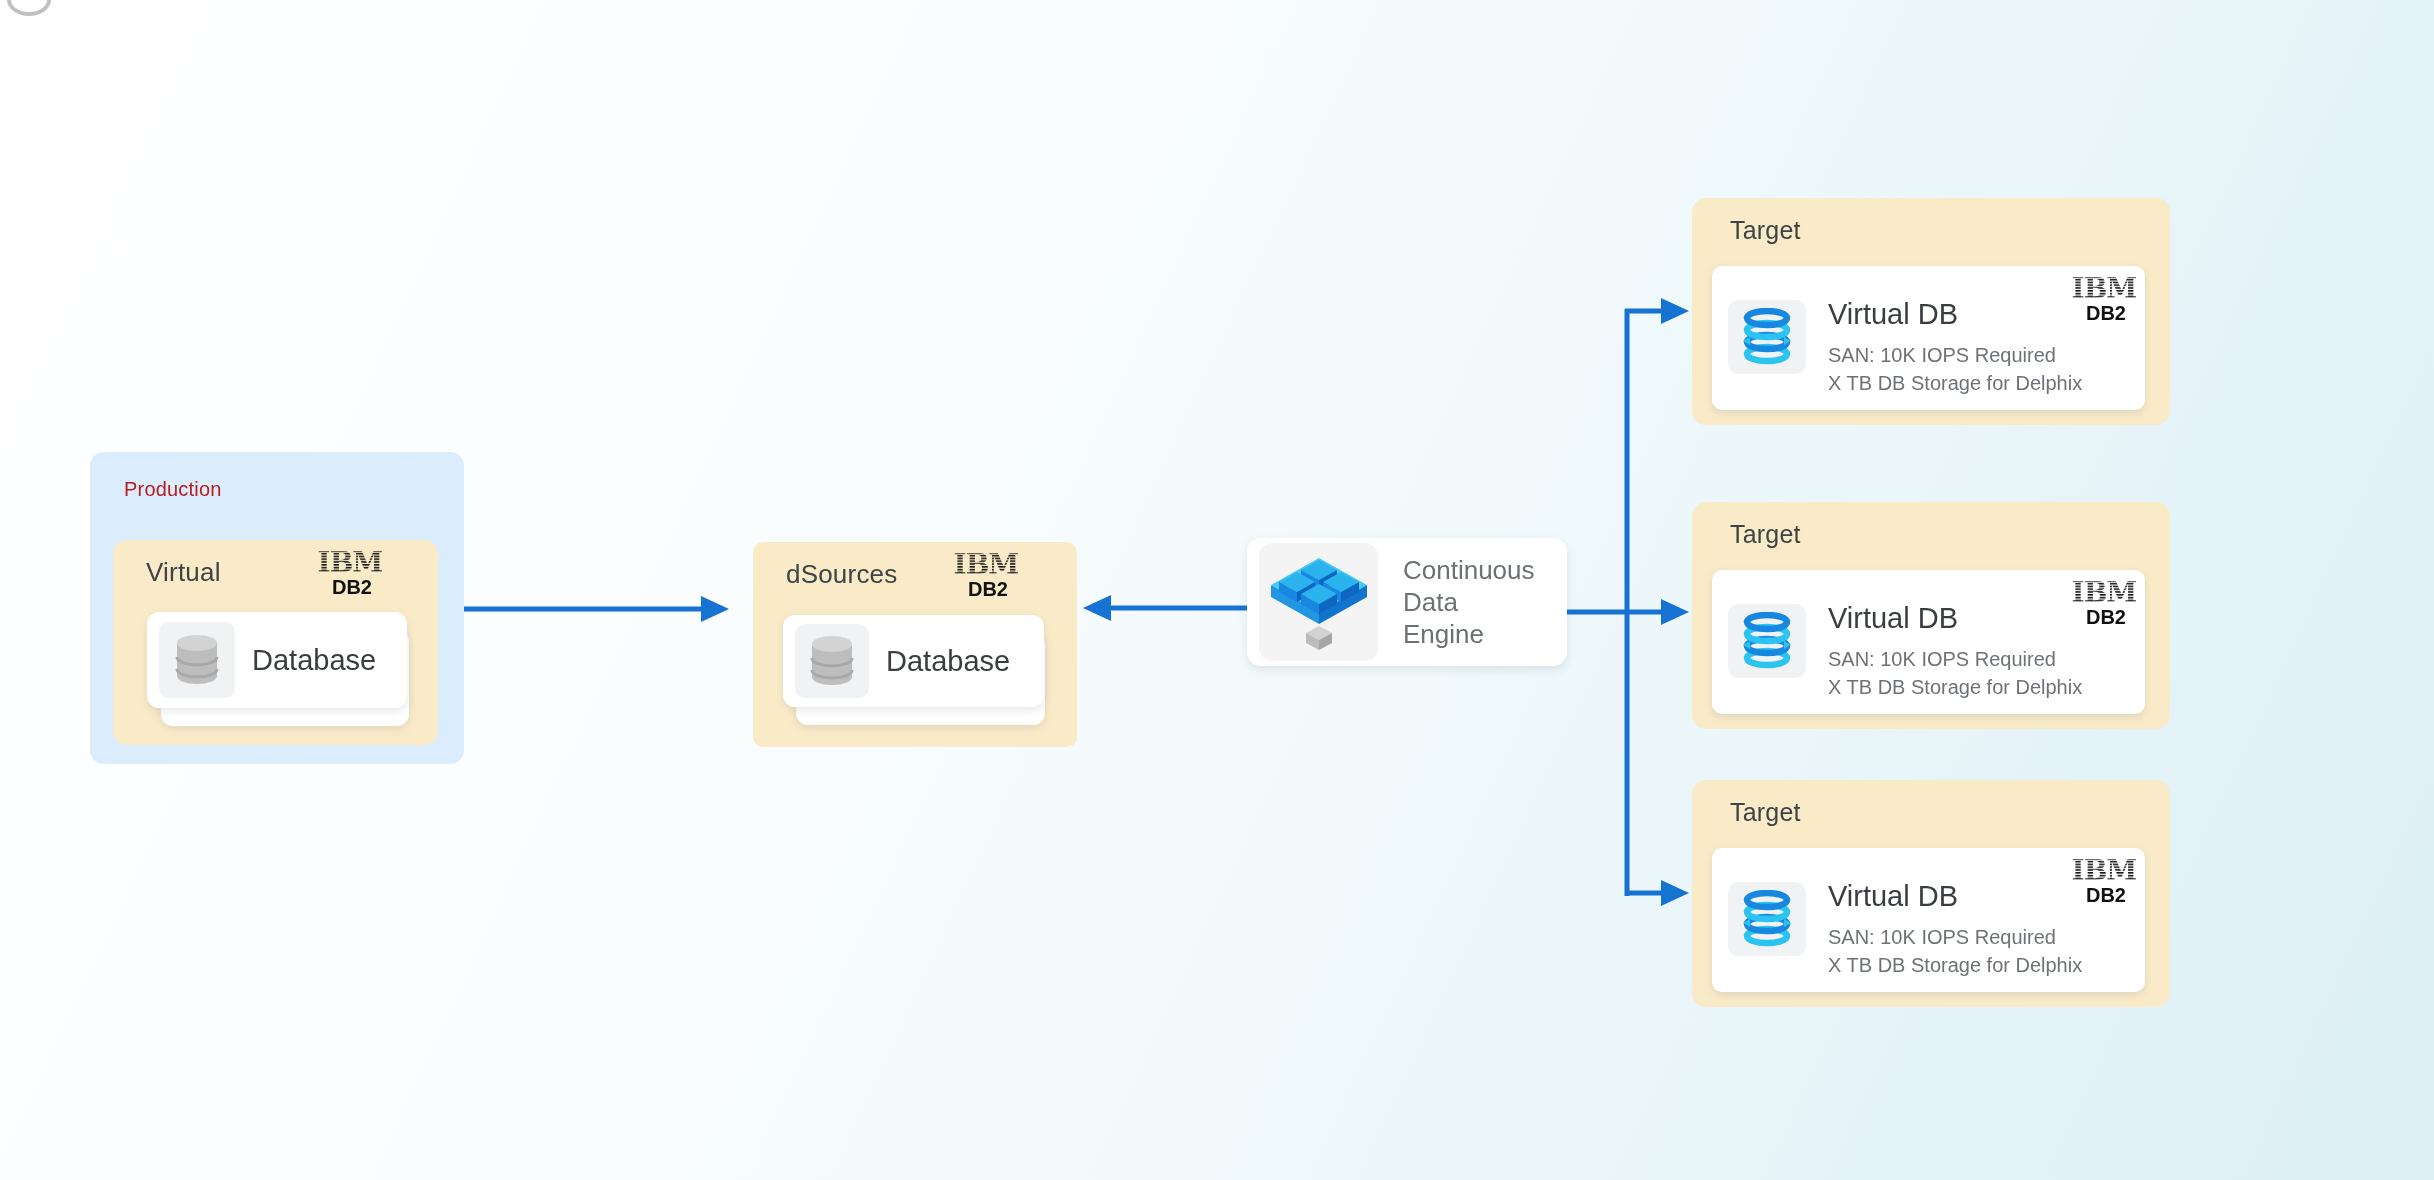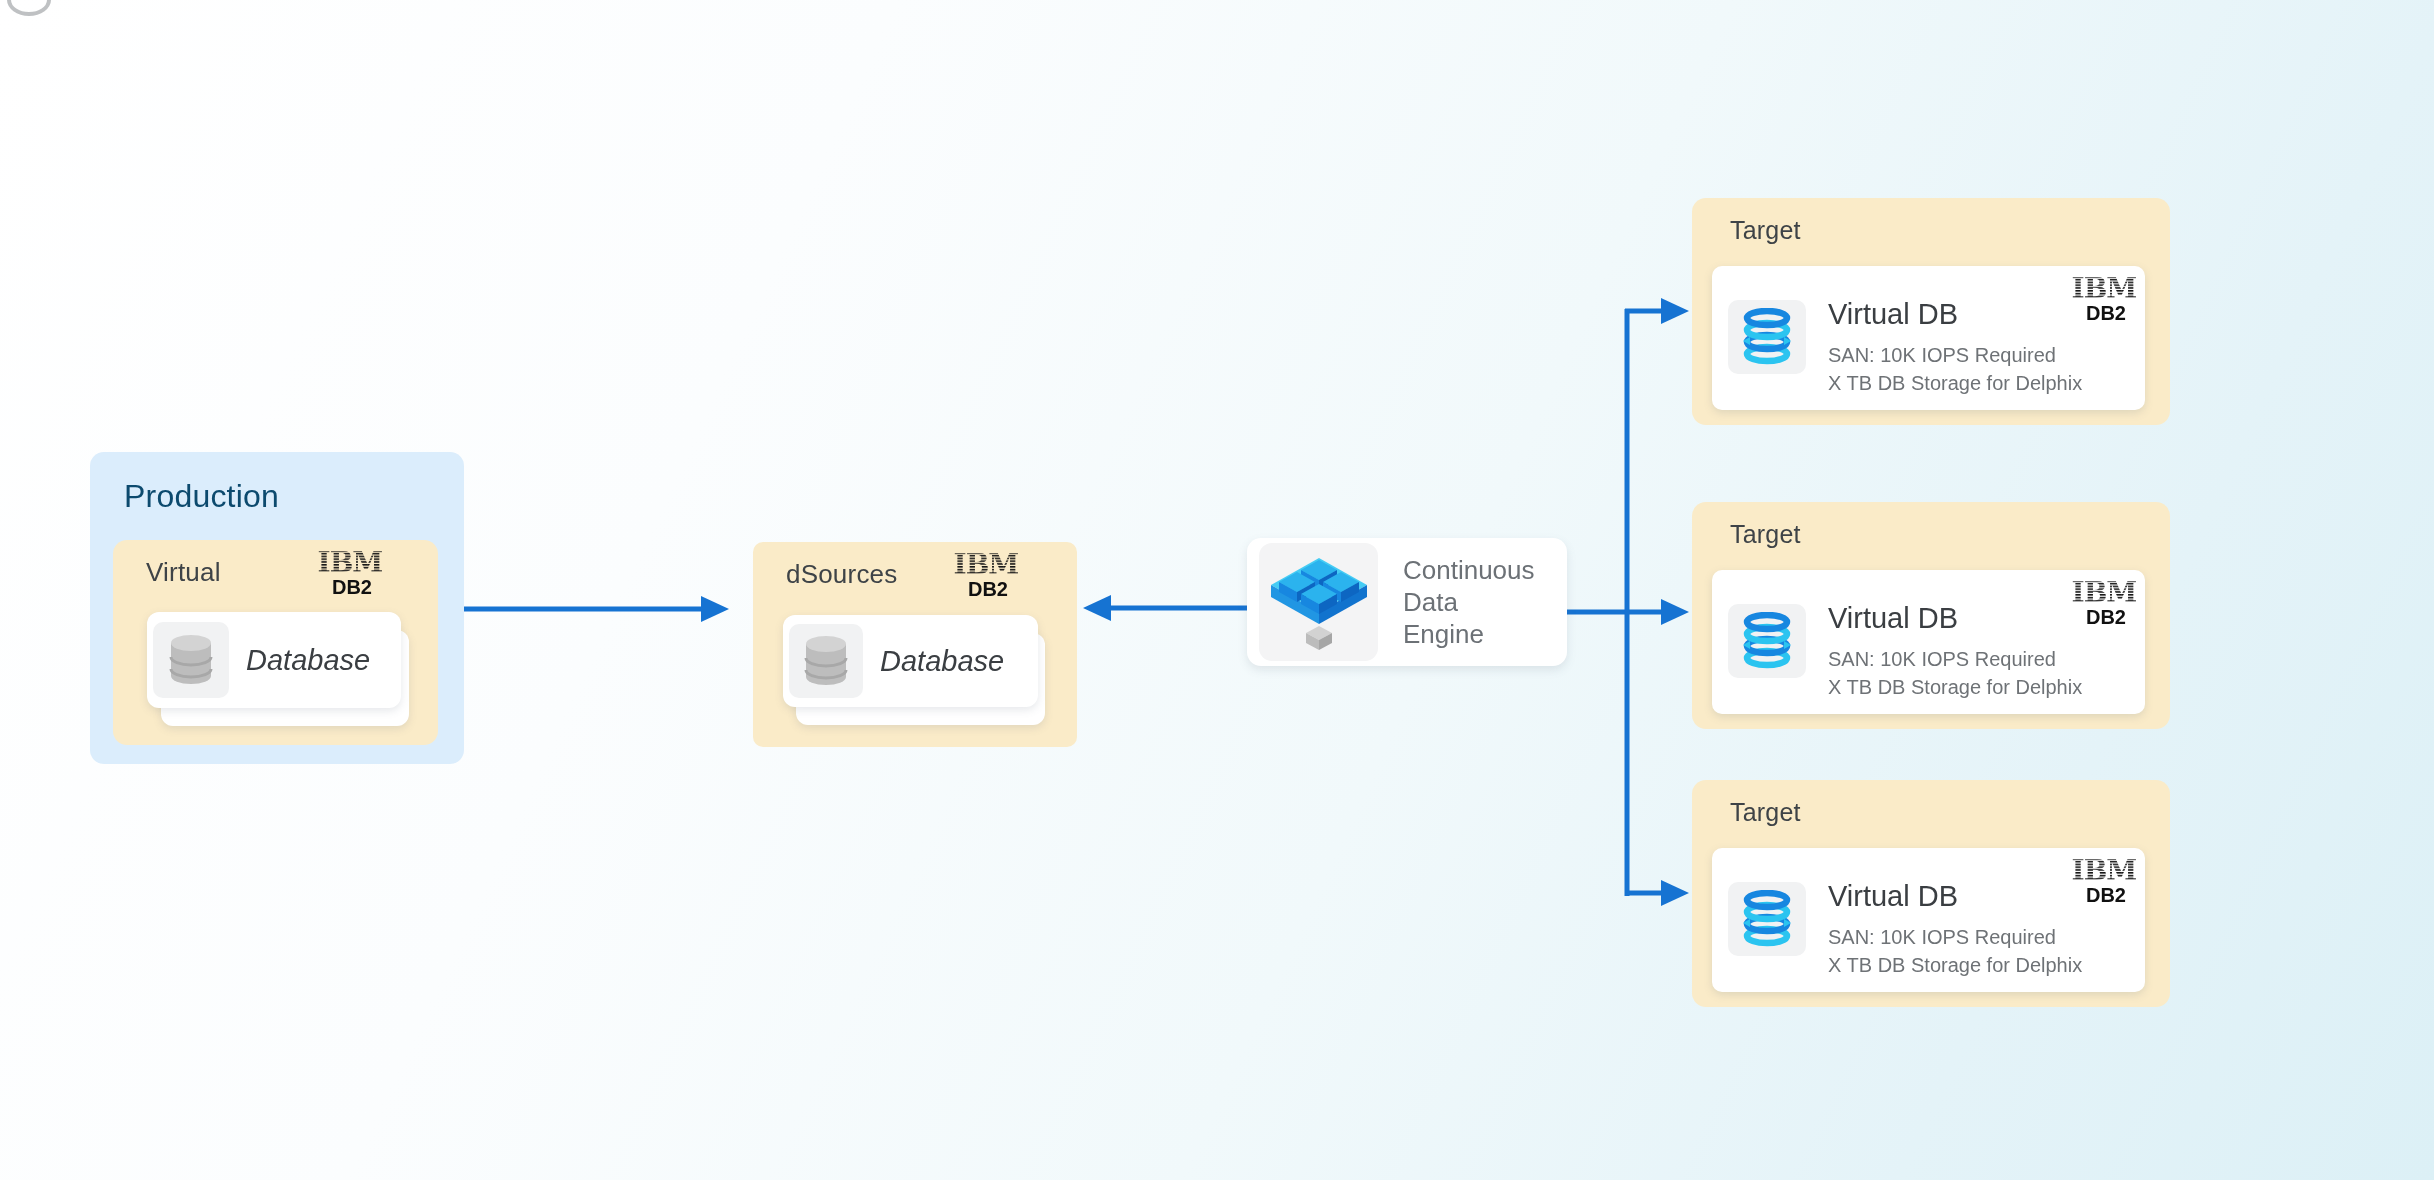--- a/index.html
+++ b/index.html
@@ -24,21 +24,21 @@
   }
   .box-label{
     position:absolute;
     color:#3e4347;
     font-size:26px;
     letter-spacing:.2px;
   }
   .prod-label{
     position:absolute;
     left:34px;top:26px;
-    color:#0c4a6e;font-size:32px;letter-spacing:.2px;
+    color:#b91c1c;font-size:20px;letter-spacing:.2px;
   }
   .card{
     position:absolute;
     background:#ffffff;
     border-radius:12px;
     box-shadow:0 3px 9px rgba(100,115,130,.16);
   }
   .back-card{
     position:absolute;
     background:#ffffff;
@@ -47,21 +47,21 @@
   }
   .tile{
     background:#f1f2f3;
     border-radius:10px;
     display:flex;align-items:center;justify-content:center;
     flex:none;
   }
   
   .db-card{
     display:flex;align-items:center;
-    padding-left:6px;gap:17px;font-style:italic;
+    padding-left:12px;gap:17px;
   }
   .db-card .tile{width:76px;height:76px;}
   .db-label{font-size:29px;color:#3a3e42;}
   
   .engine-card{
     position:absolute;left:1247px;top:538px;width:320px;height:128px;
     background:#fff;border-radius:14px;
     box-shadow:0 4px 10px rgba(100,115,130,.15);
     display:flex;align-items:center;
   }

